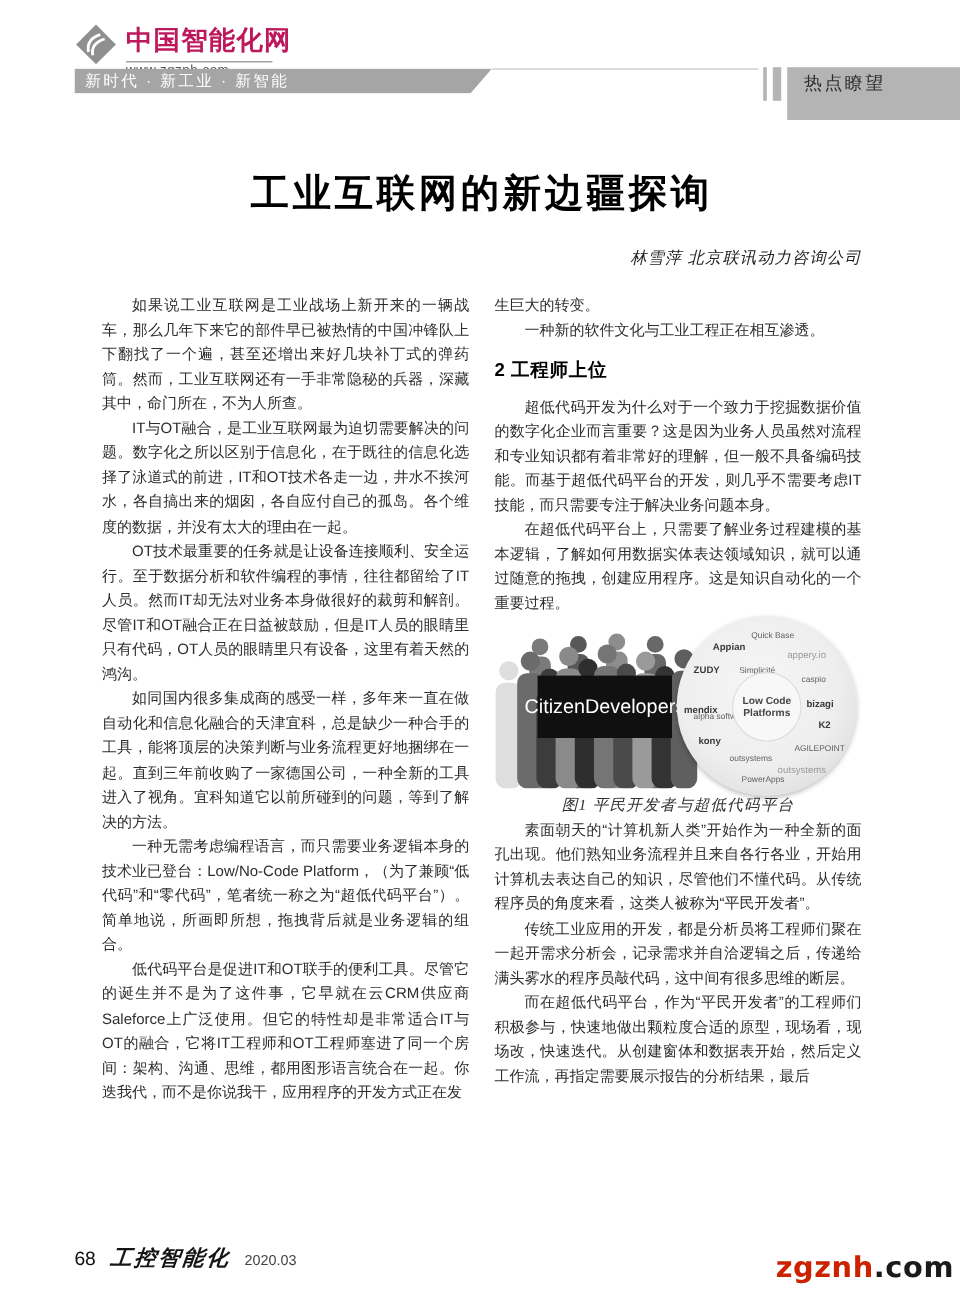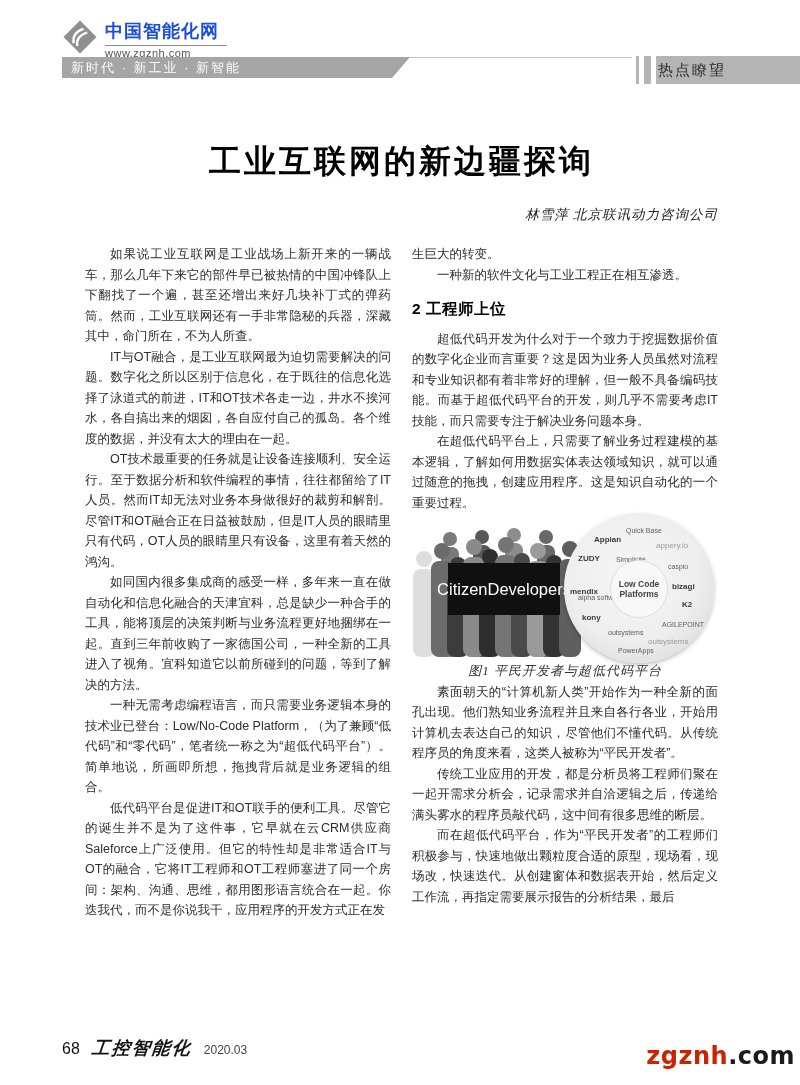--- a/index.html
+++ b/index.html
@@ -6,38 +6,38 @@
   .page {
     position:relative; width:800px; height:1085px; margin:0 auto;
     background:#ffffff; overflow:hidden;
     font-family:"Liberation Sans", sans-serif;
   }
 
   
   .header-logo { position:absolute; left:62px; top:19px; display:flex; align-items:flex-start; }
   .logo-icon { width:36px; height:36px; }
   .logo-text { margin-left:7px; width:122px; }
-  .site-name { font-size:18px; font-weight:bold; color:#1d4ed8; letter-spacing:1px; white-space:nowrap; }
+  .site-name { font-size:22px; font-weight:bold; color:#be185d; letter-spacing:1px; white-space:nowrap; }
   .logo-rule { height:1px; background:#8c8c8c; margin:2px 0 1px; }
   .site-url { font-size:11px; color:#555; letter-spacing:0.5px; }
   .logo-rule2 { height:1px; background:#8c8c8c; margin-top:1px; }
 
   .banner {
     position:absolute; left:62px; top:57px; width:348px; height:21px;
     background:#a5a5a5; color:#fdfdfd; font-size:13px; letter-spacing:2px;
     line-height:21px; padding-left:9px; box-sizing:border-box;
     clip-path:polygon(0 0, 100% 0, calc(100% - 18px) 100%, 0 100%);
   }
   .banner-rule { position:absolute; left:410px; top:57px; width:222px; height:1px; background:#c6c6c6; }
   .tag-bar-thin  { position:absolute; left:636px; top:56px; width:3px; height:28px; background:#b4b4b4; }
   .tag-bar-thick { position:absolute; left:644px; top:56px; width:7px; height:28px; background:#b4b4b4; }
   .section-tag {
-    position:absolute; left:656px; top:56px; width:144px; height:28px;
+    position:absolute; left:656px; top:56px; width:144px; height:44px;
     background:#b4b4b4; color:#2e2e2e; font-size:15px; line-height:28px;
-    padding-left:2px; letter-spacing:2px; box-sizing:border-box;
+    padding-left:14px; letter-spacing:2px; box-sizing:border-box;
   }
 
   
   .content { position:absolute; left:85px; top:140px; width:633px; }
   .title {
     text-align:center; font-family:"Liberation Serif", serif; font-weight:bold;
     font-size:32px; letter-spacing:3px; color:#000;
   }
   .author {
     text-align:right; font-family:"Liberation Serif", serif; font-style:italic;

